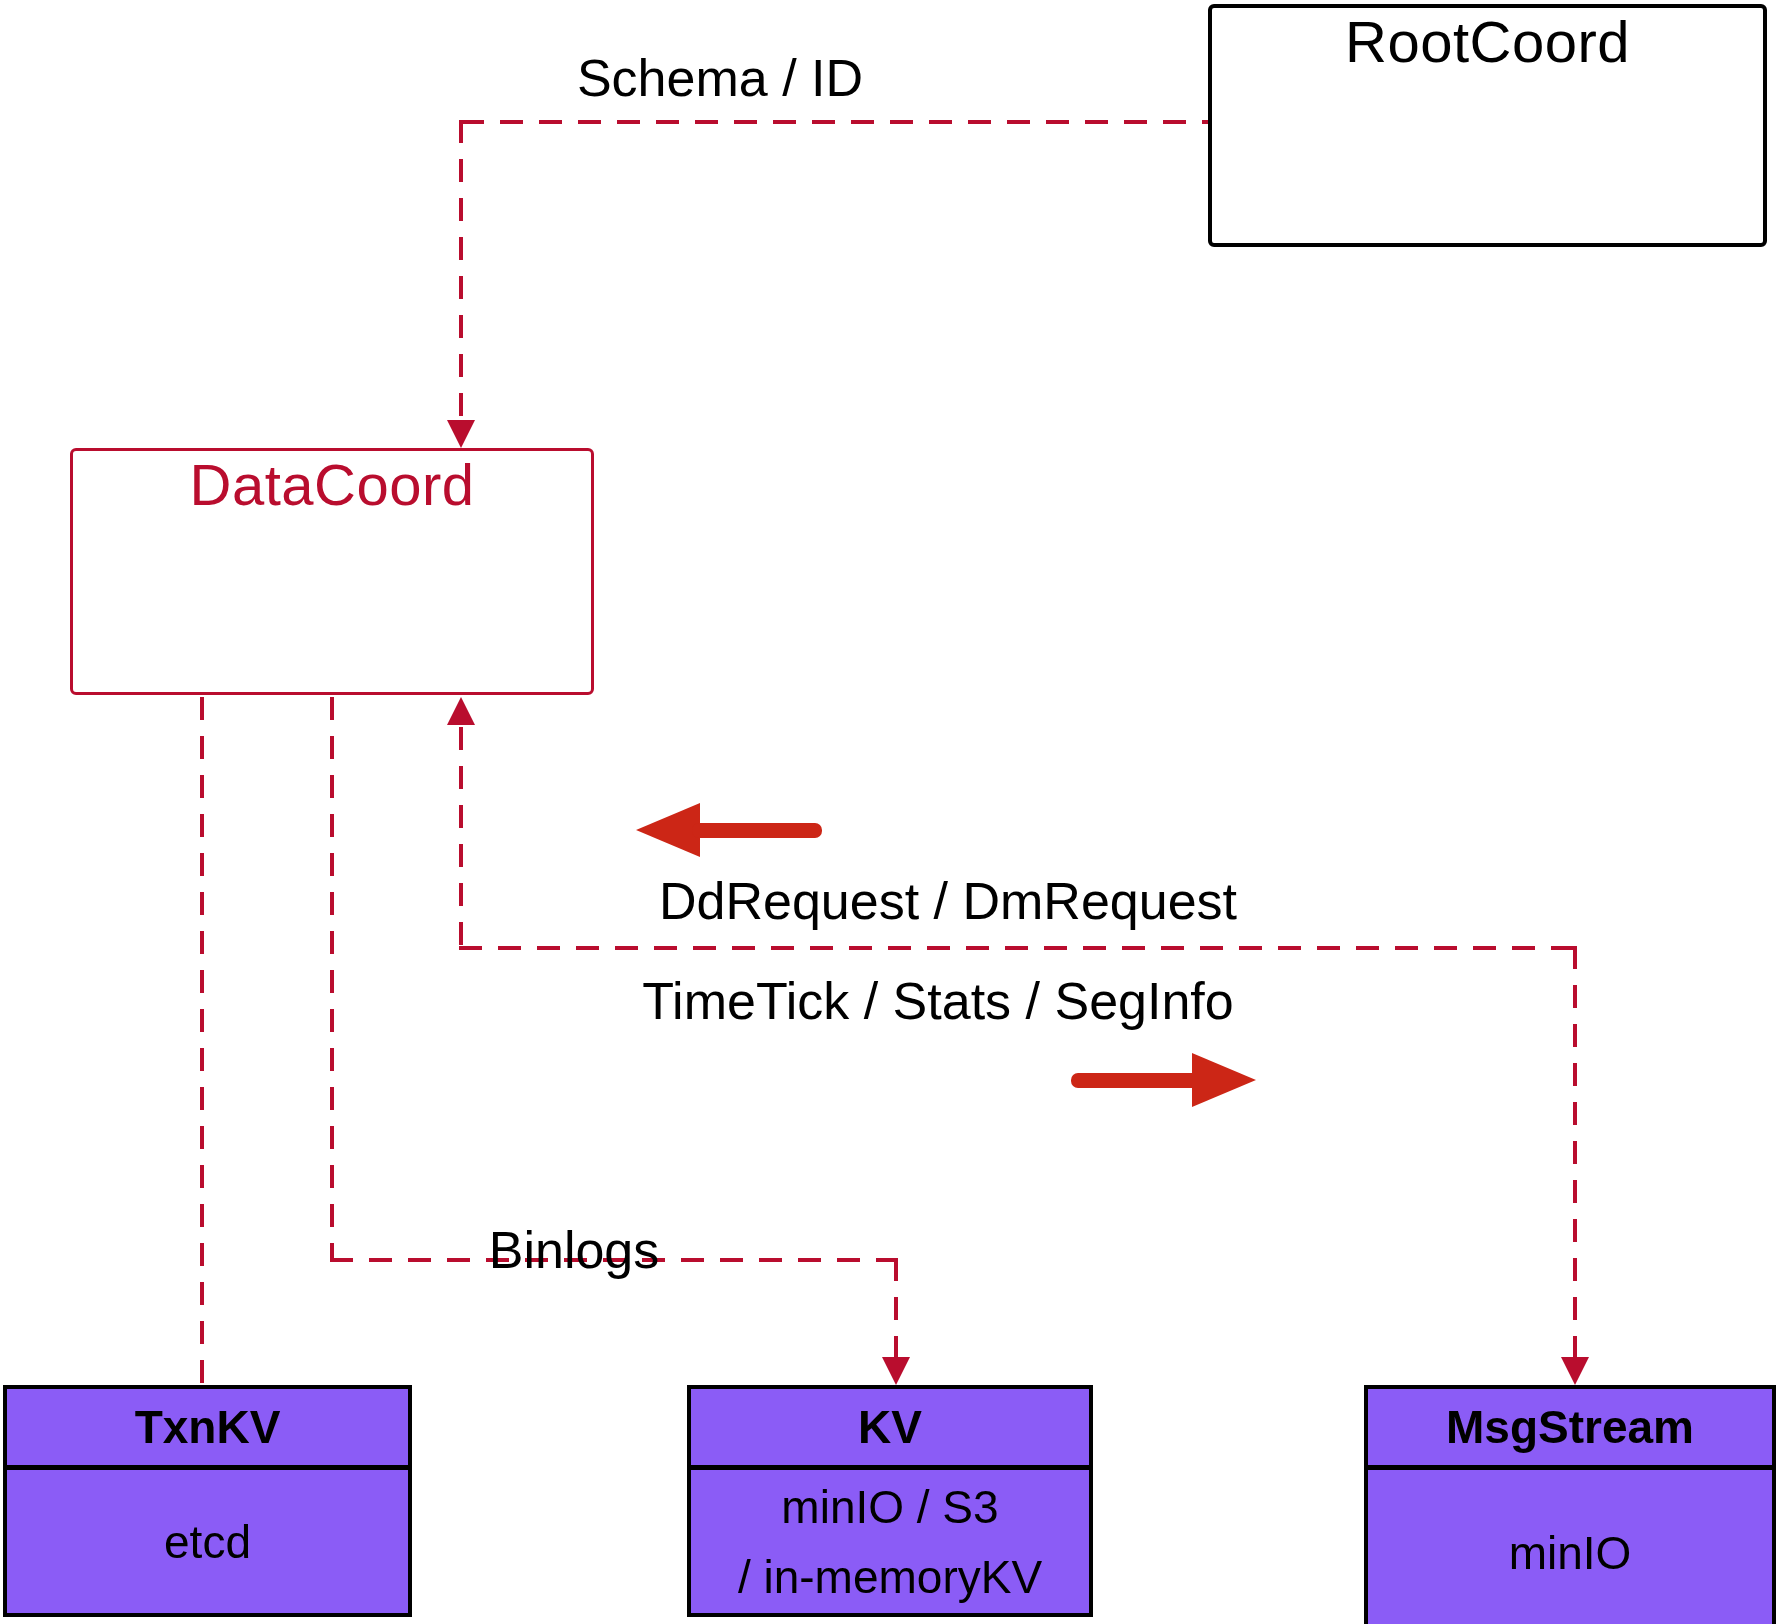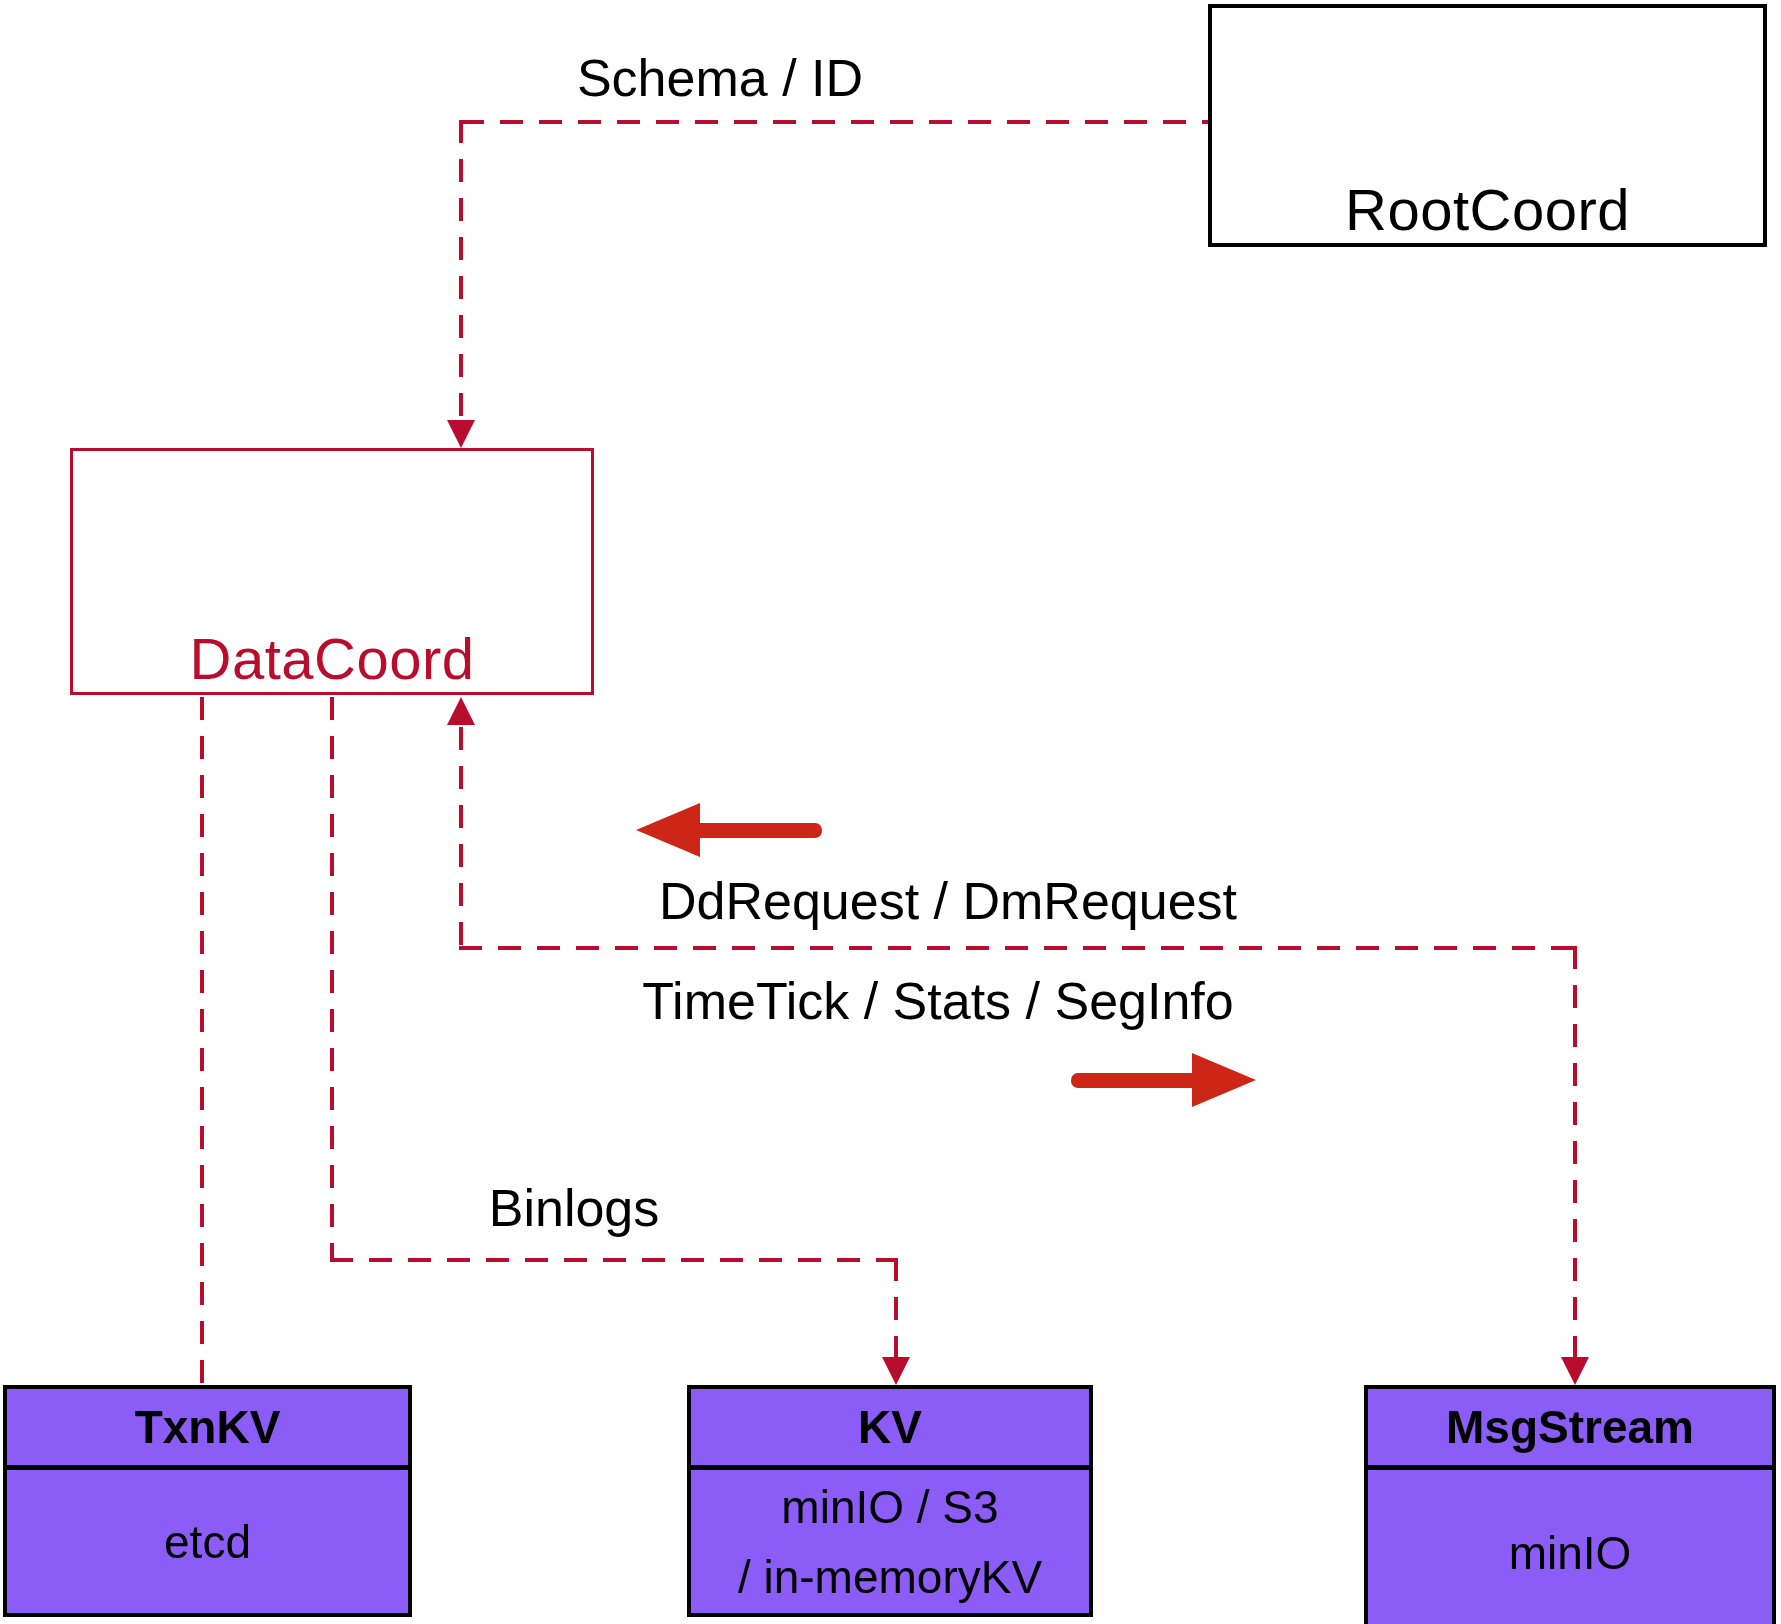--- a/index.html
+++ b/index.html
@@ -8,22 +8,23 @@
     width:1781px;height:1624px;
     background:#ffffff;
     font-family:"Liberation Sans","DejaVu Sans",sans-serif;
     color:var(--ink,#000);
     overflow:hidden;
   }
   
   .node{
     position:absolute;
     background:#ffffff;
-    display:flex;align-items:flex-end;justify-content:center;
+    display:flex;align-items:flex-start;justify-content:center;
     box-sizing:border-box;
+    border-radius:6px;
   }
   .node-plain{border:4px solid var(--ink,#000);}
   .node-red{border:3px solid var(--crimson,#b90d2e);}
   .node-title-lg{font-size:58px;letter-spacing:0.5px;}
   .red-text{color:var(--crimson,#b90d2e);}
   .store{
     position:absolute;
     border:4px solid var(--ink,#000);
     background:#8b5cf6;
     box-sizing:border-box;
@@ -101,21 +102,21 @@
 
   <div class="solid-shaft" style="left:1071px;top:1073px;width:130px;"></div>
   <div class="solid-head-right" style="left:1192px;top:1053px;"></div>
 
   <div class="dash-v" style="left:200px;top:697px;height:688px;"></div>
 
   <div class="dash-v" style="left:330px;top:697px;height:565px;"></div>
   <div class="dash-h" style="left:330px;top:1258px;width:568px;"></div>
   <div class="dash-v" style="left:894px;top:1258px;height:99px;"></div>
   <div class="ah ah-down" style="left:882px;top:1357px;"></div>
-  <div class="edge-label" style="left:424px;top:1178px;width:300px;height:60px;">Binlogs</div>
+  <div class="edge-label" style="left:424px;top:1220px;width:300px;height:60px;">Binlogs</div>
 
   <div class="store" style="left:3px;top:1385px;width:409px;height:232px;">
     <div class="hdr">TxnKV</div>
     <div class="body">
       <span>etcd</span>
     </div>
   </div>
 
   <div class="store" style="left:687px;top:1385px;width:406px;height:232px;">
     <div class="hdr">KV</div>

